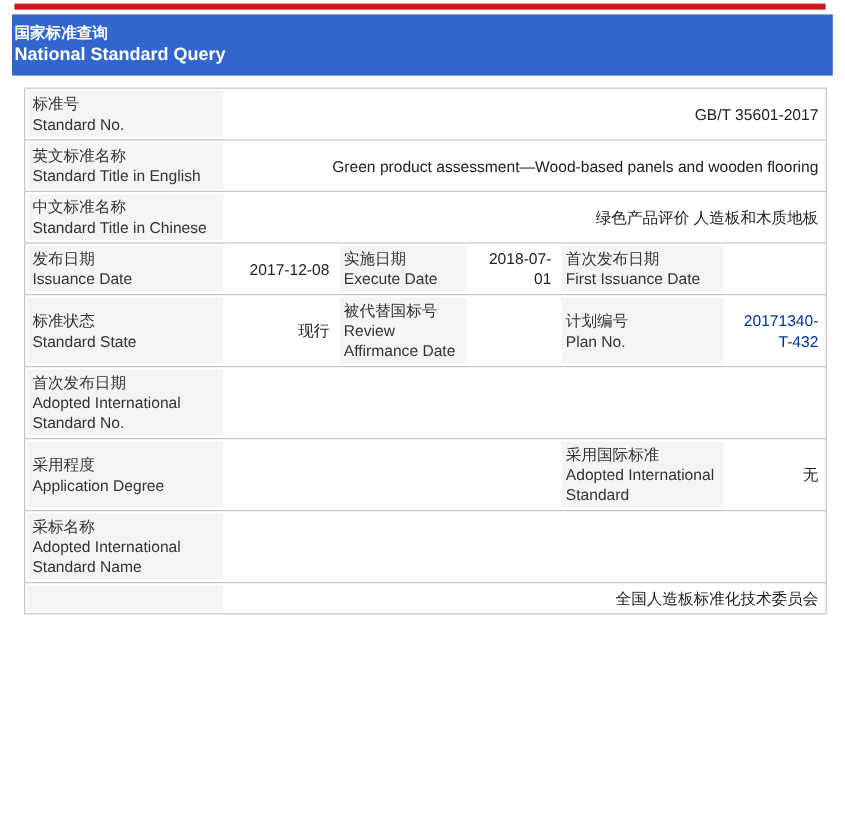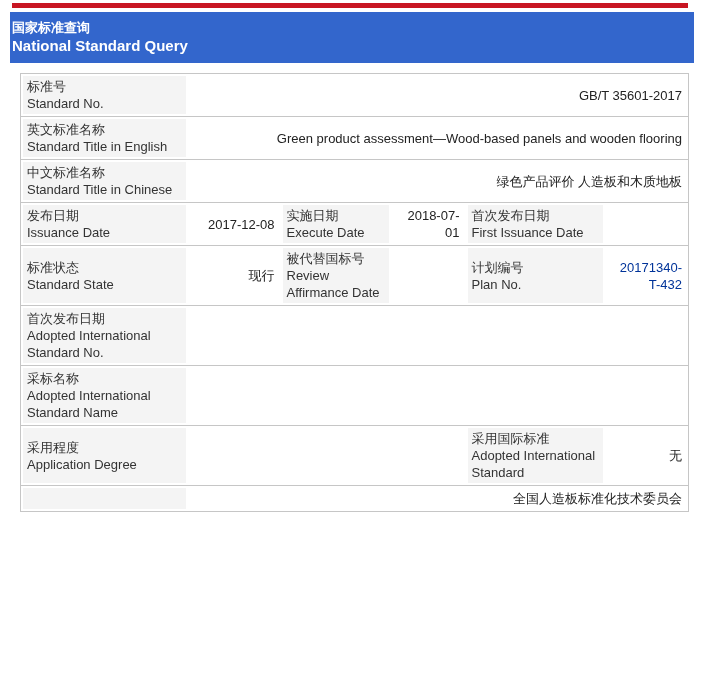--- a/index.html
+++ b/index.html
@@ -148,36 +148,36 @@
         </tr>
         <tr>
           <td class="lbl">
             <div>首次发布日期</div>
             <div>Adopted International Standard No.</div>
           </td>
           <td colspan="5" class="val"></td>
         </tr>
         <tr>
           <td class="lbl">
-            <div>采标名称</div>
-            <div>Adopted International Standard Name</div>
-          </td>
-          <td colspan="5" class="val"></td>
-        </tr>
-        <tr>
-          <td class="lbl">
             <div>采用程度</div>
             <div>Application Degree</div>
           </td>
           <td colspan="3" class="val"></td>
           <td class="lbl">
             <div>采用国际标准</div>
             <div>Adopted International Standard</div>
           </td>
           <td class="val">无</td>
         </tr>
         <tr>
+          <td class="lbl">
+            <div>采标名称</div>
+            <div>Adopted International Standard Name</div>
+          </td>
+          <td colspan="5" class="val"></td>
+        </tr>
+        <tr>
           <td class="lbl"></td>
           <td colspan="5" class="val">全国人造板标准化技术委员会</td>
         </tr>
       </tbody>
   </table>
 </div>
 
 </body></html>

